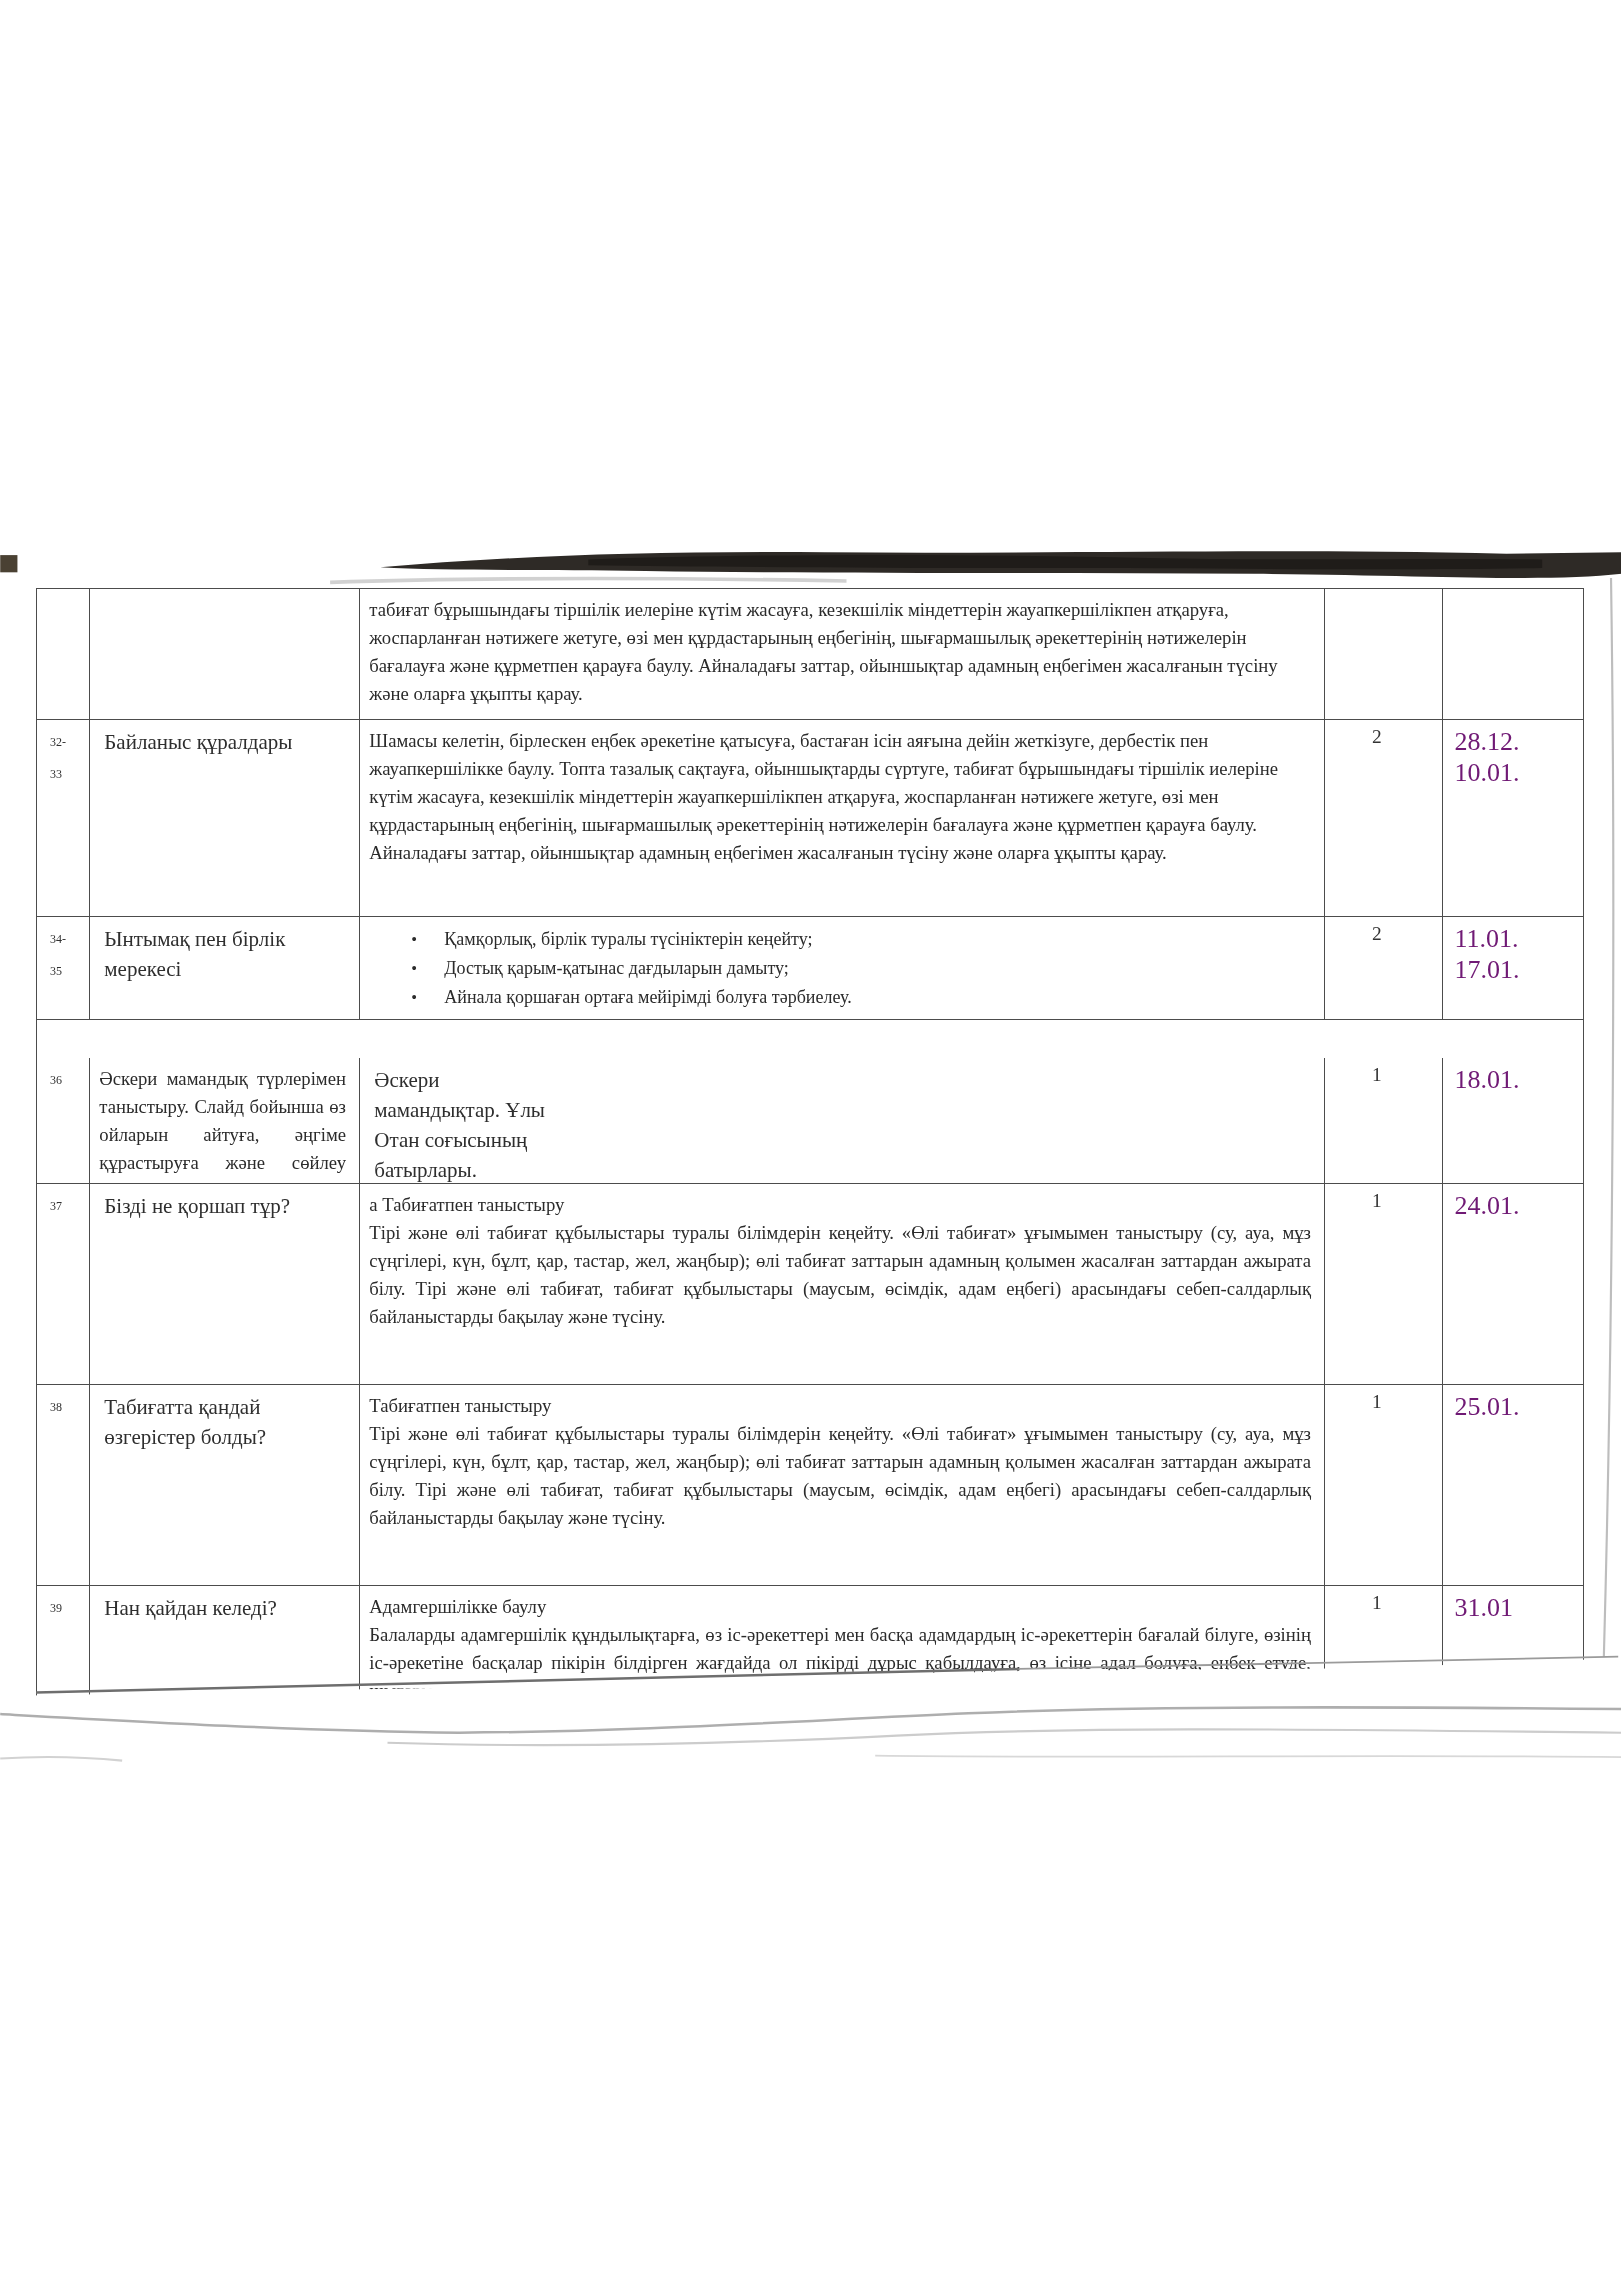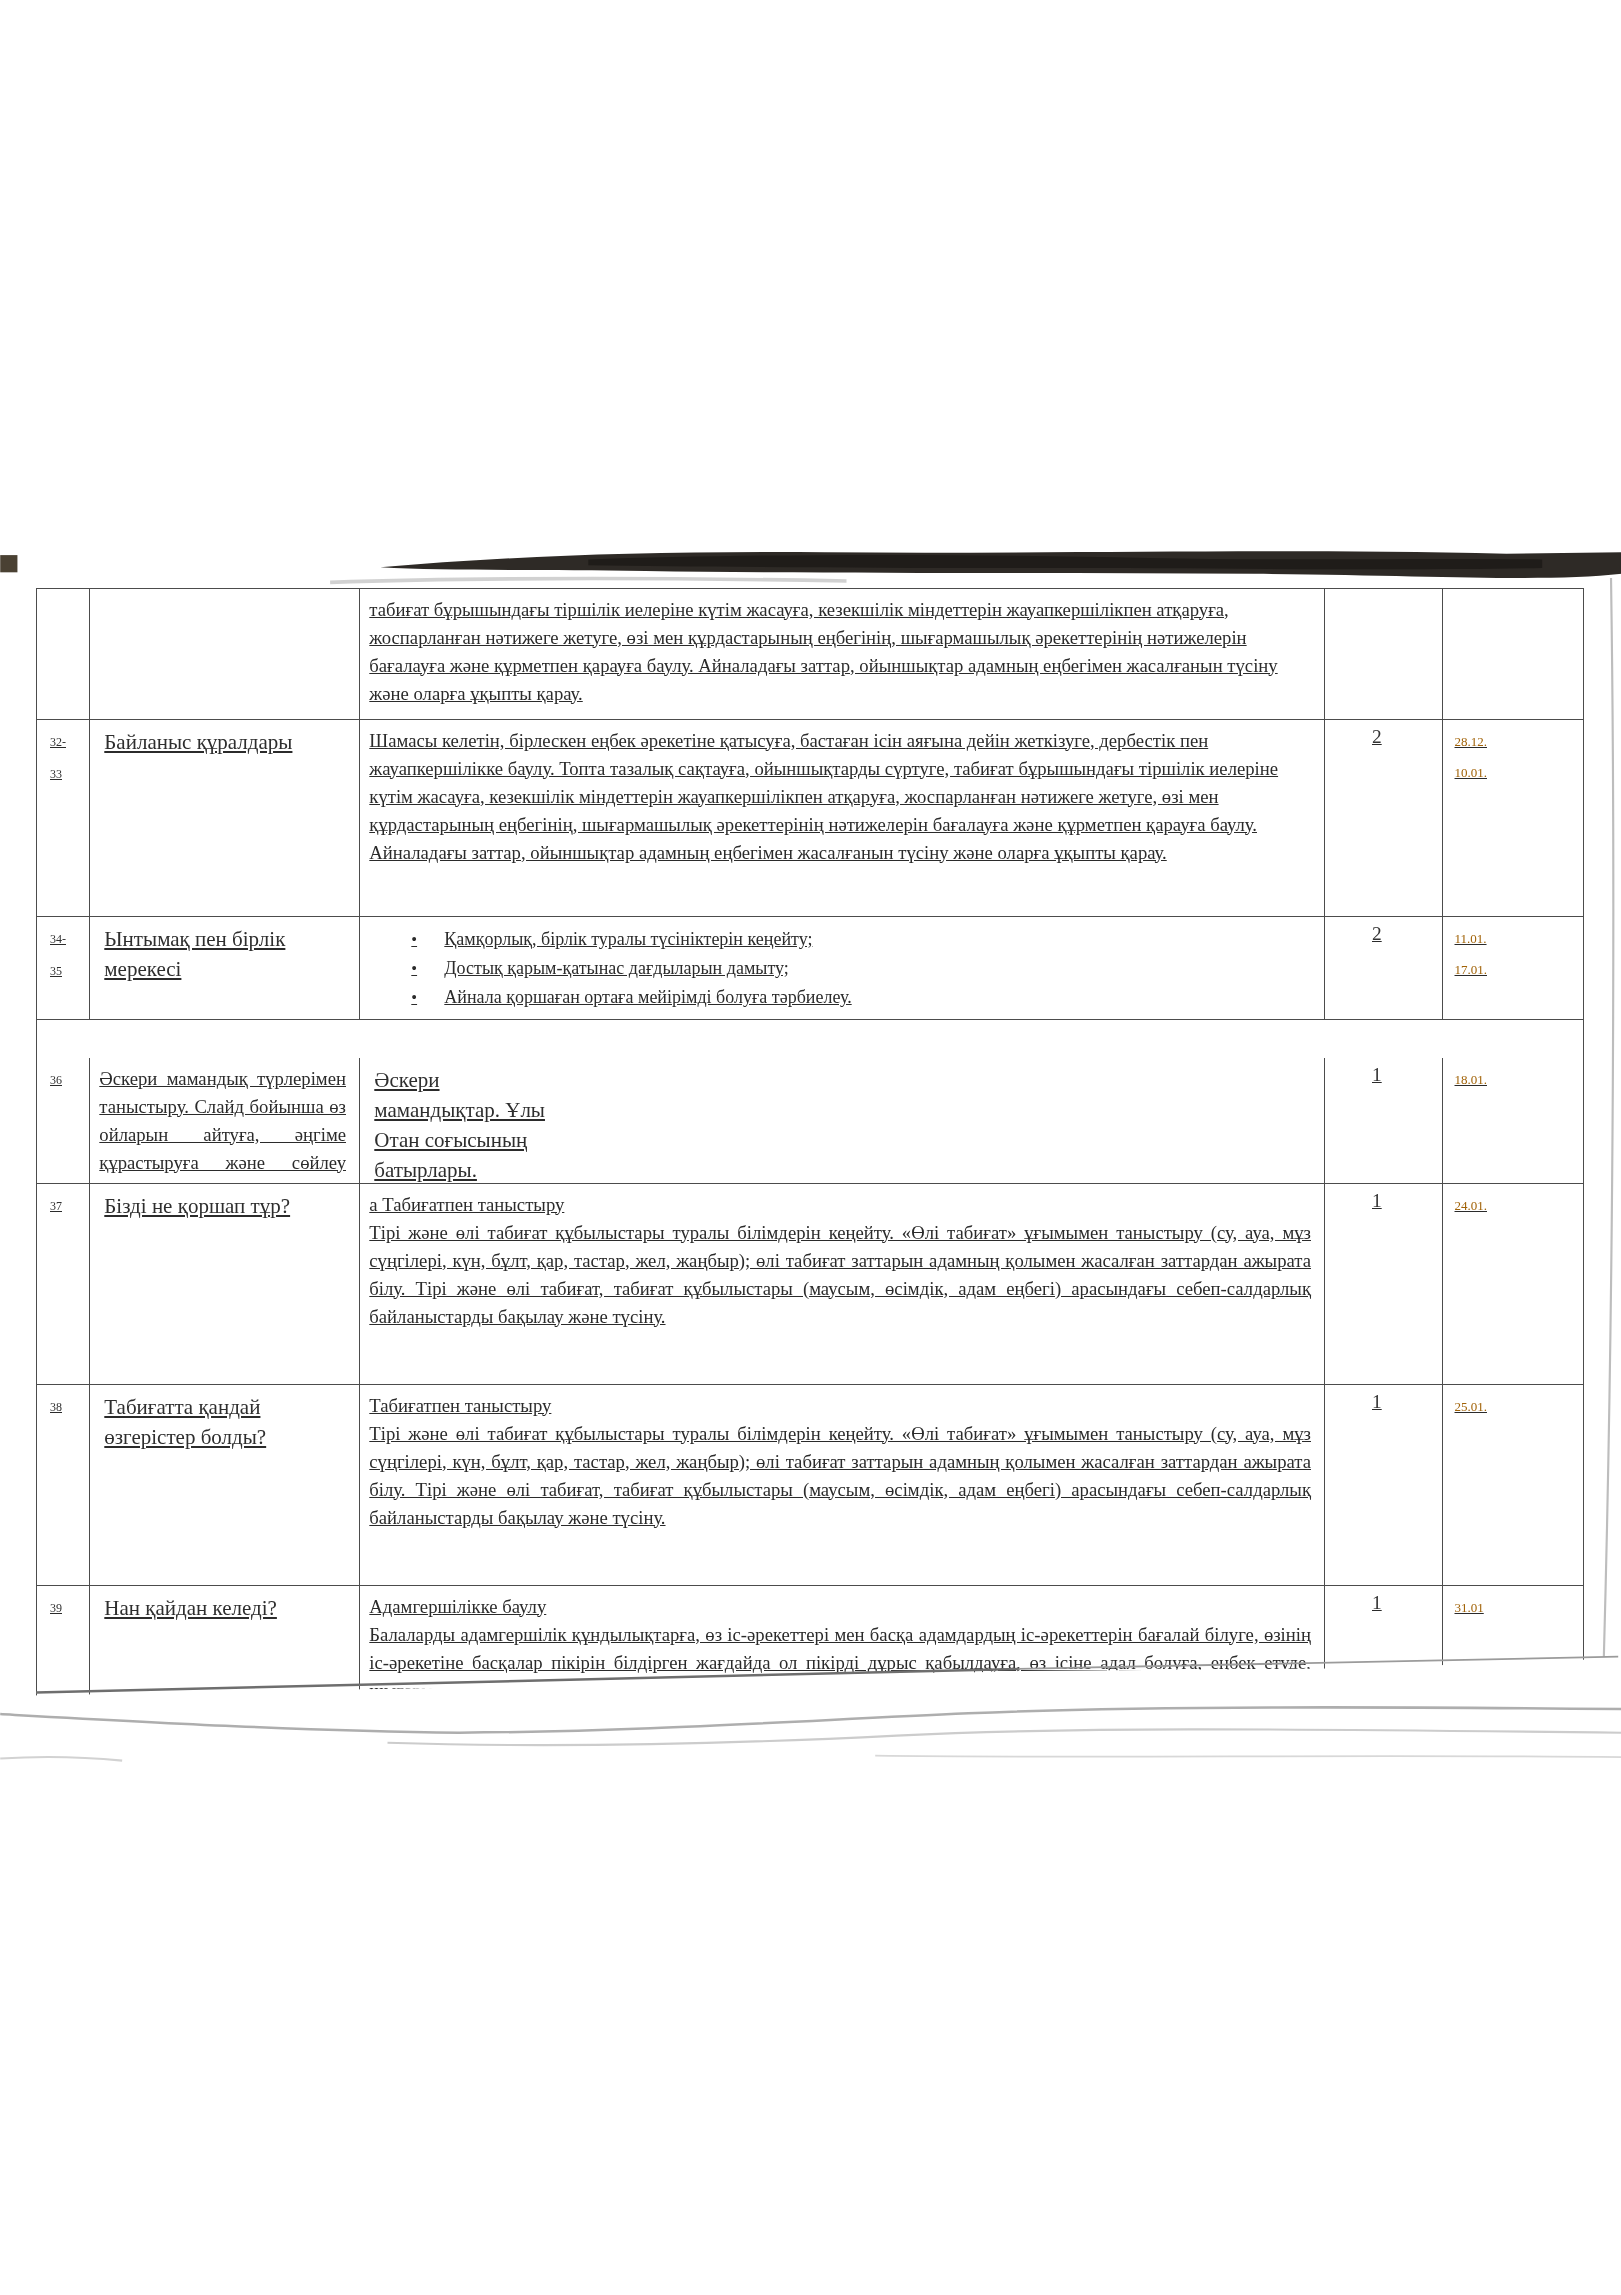--- a/index.html
+++ b/index.html
@@ -22,21 +22,20 @@
     border:1.4px solid #4c4c4c;
     border-bottom:none;
     box-sizing:border-box;
     background:transparent;
   }
   .row{
     display:grid;
     grid-template-columns:53px 270px 965px 118px 139px;
     border-bottom:1.4px solid #4c4c4c;
     box-sizing:border-box;
-    text-decoration:underline;
   }
   .row:last-child{border-bottom:none;}
   .row:nth-child(1){height:131px;}
   .row:nth-child(2){height:197px;}
   .row:nth-child(3){height:103px;}
   .row:nth-child(4){height:126px;margin-top:38px;}
   .row:nth-child(5){height:201px;}
   .row:nth-child(6){height:201px;}
   .row:nth-child(7){height:142px;}
   .cell{
@@ -44,21 +43,21 @@
     box-sizing:border-box;
     overflow:hidden;
     position:relative;
   }
   .cell:last-child{border-right:none;}
 
   .c-num{padding:5.7px 2.9px 0 13px;font-size:12px;line-height:32px;color:#303030;}
   .c-topic{padding:7.2px 10px 0 14.3px;font-size:21px;line-height:30px;color:#2e2e2e;}
   .c-content{padding:6.5px 13px 0 9.3px;font-size:18.7px;line-height:28px;}
   .c-hours{padding:5.7px 0 0 47px;font-size:19.4px;color:#333;}
-  .c-dates{padding:5.7px 5.7px 0 11.5px;font-size:13px;line-height:31px;color:#a16207;}
+  .c-dates{padding:5.7px 5.7px 0 11.5px;font-size:26px;line-height:31px;color:#701a75;}
 
   .lead{margin:0;}
   .body-par{margin:0;}
   .row:nth-child(n+4) .body-par{text-align:justify;}
   .bullets{padding-top:1.4px;}
   .bullet-line{display:flex;align-items:flex-start;font-size:18px;line-height:29px;}
   .bullet-marker{width:16px;margin-left:42px;margin-right:17px;font-size:16.5px;}
   .num-line,.topic-line,.date-line{white-space:nowrap;}
 </style>
 </head>

